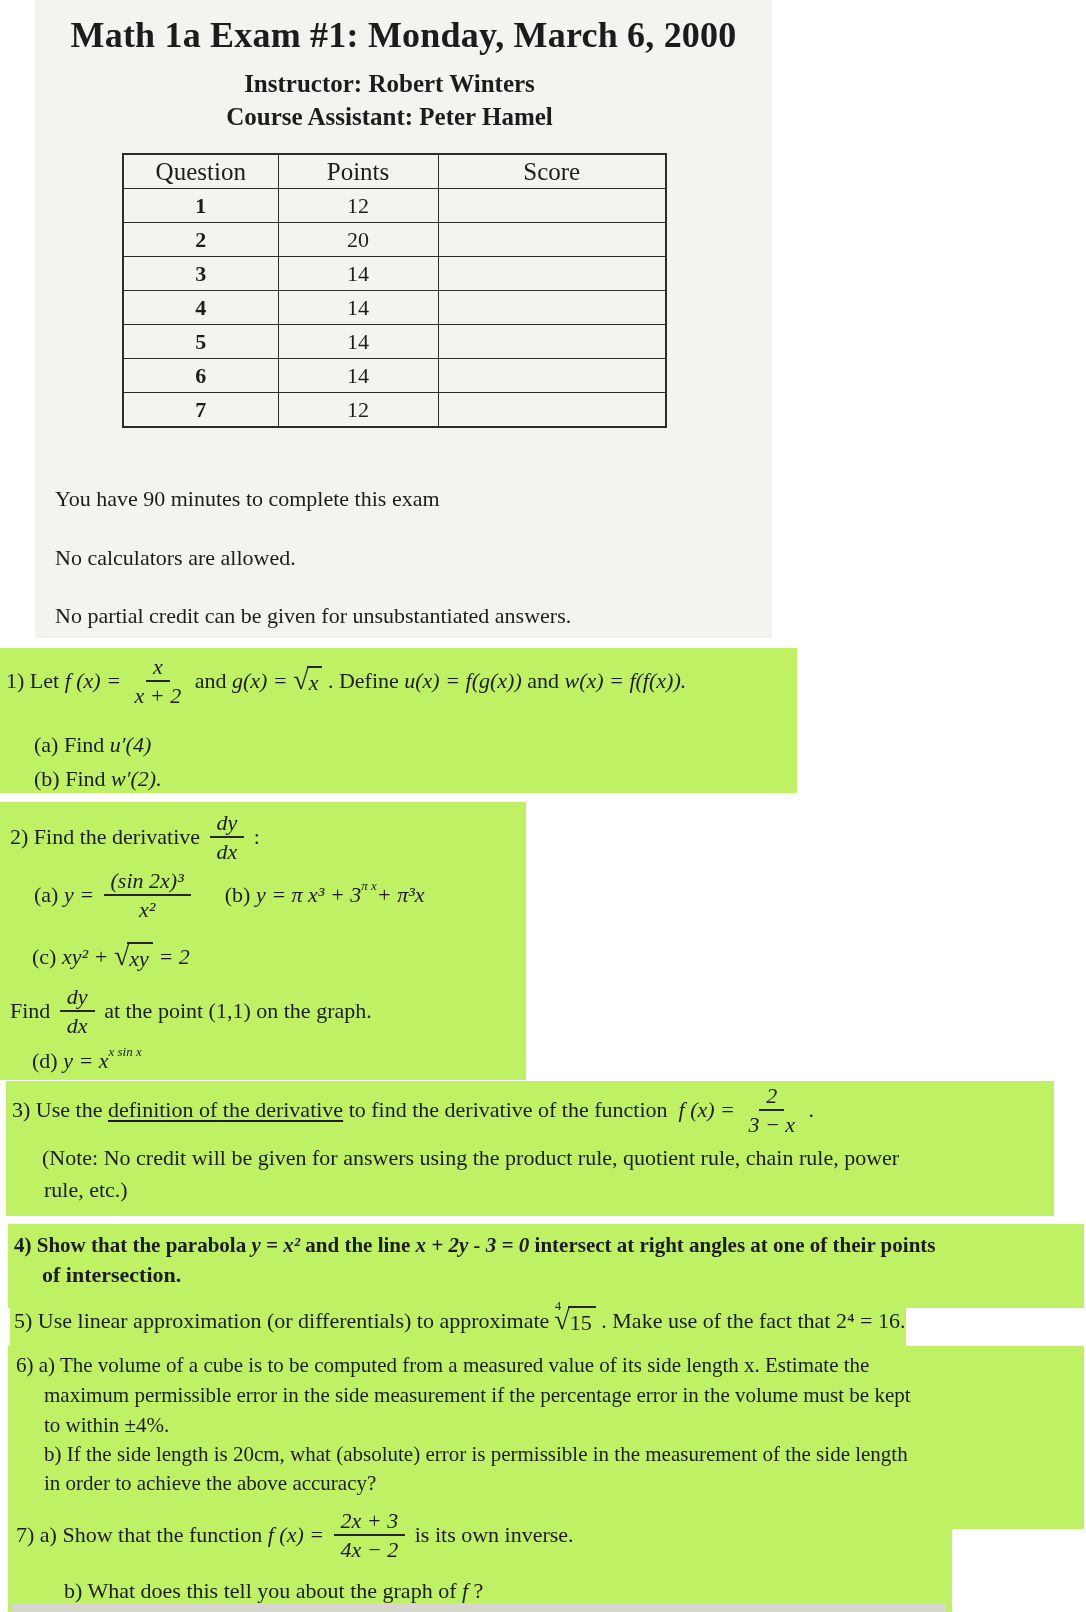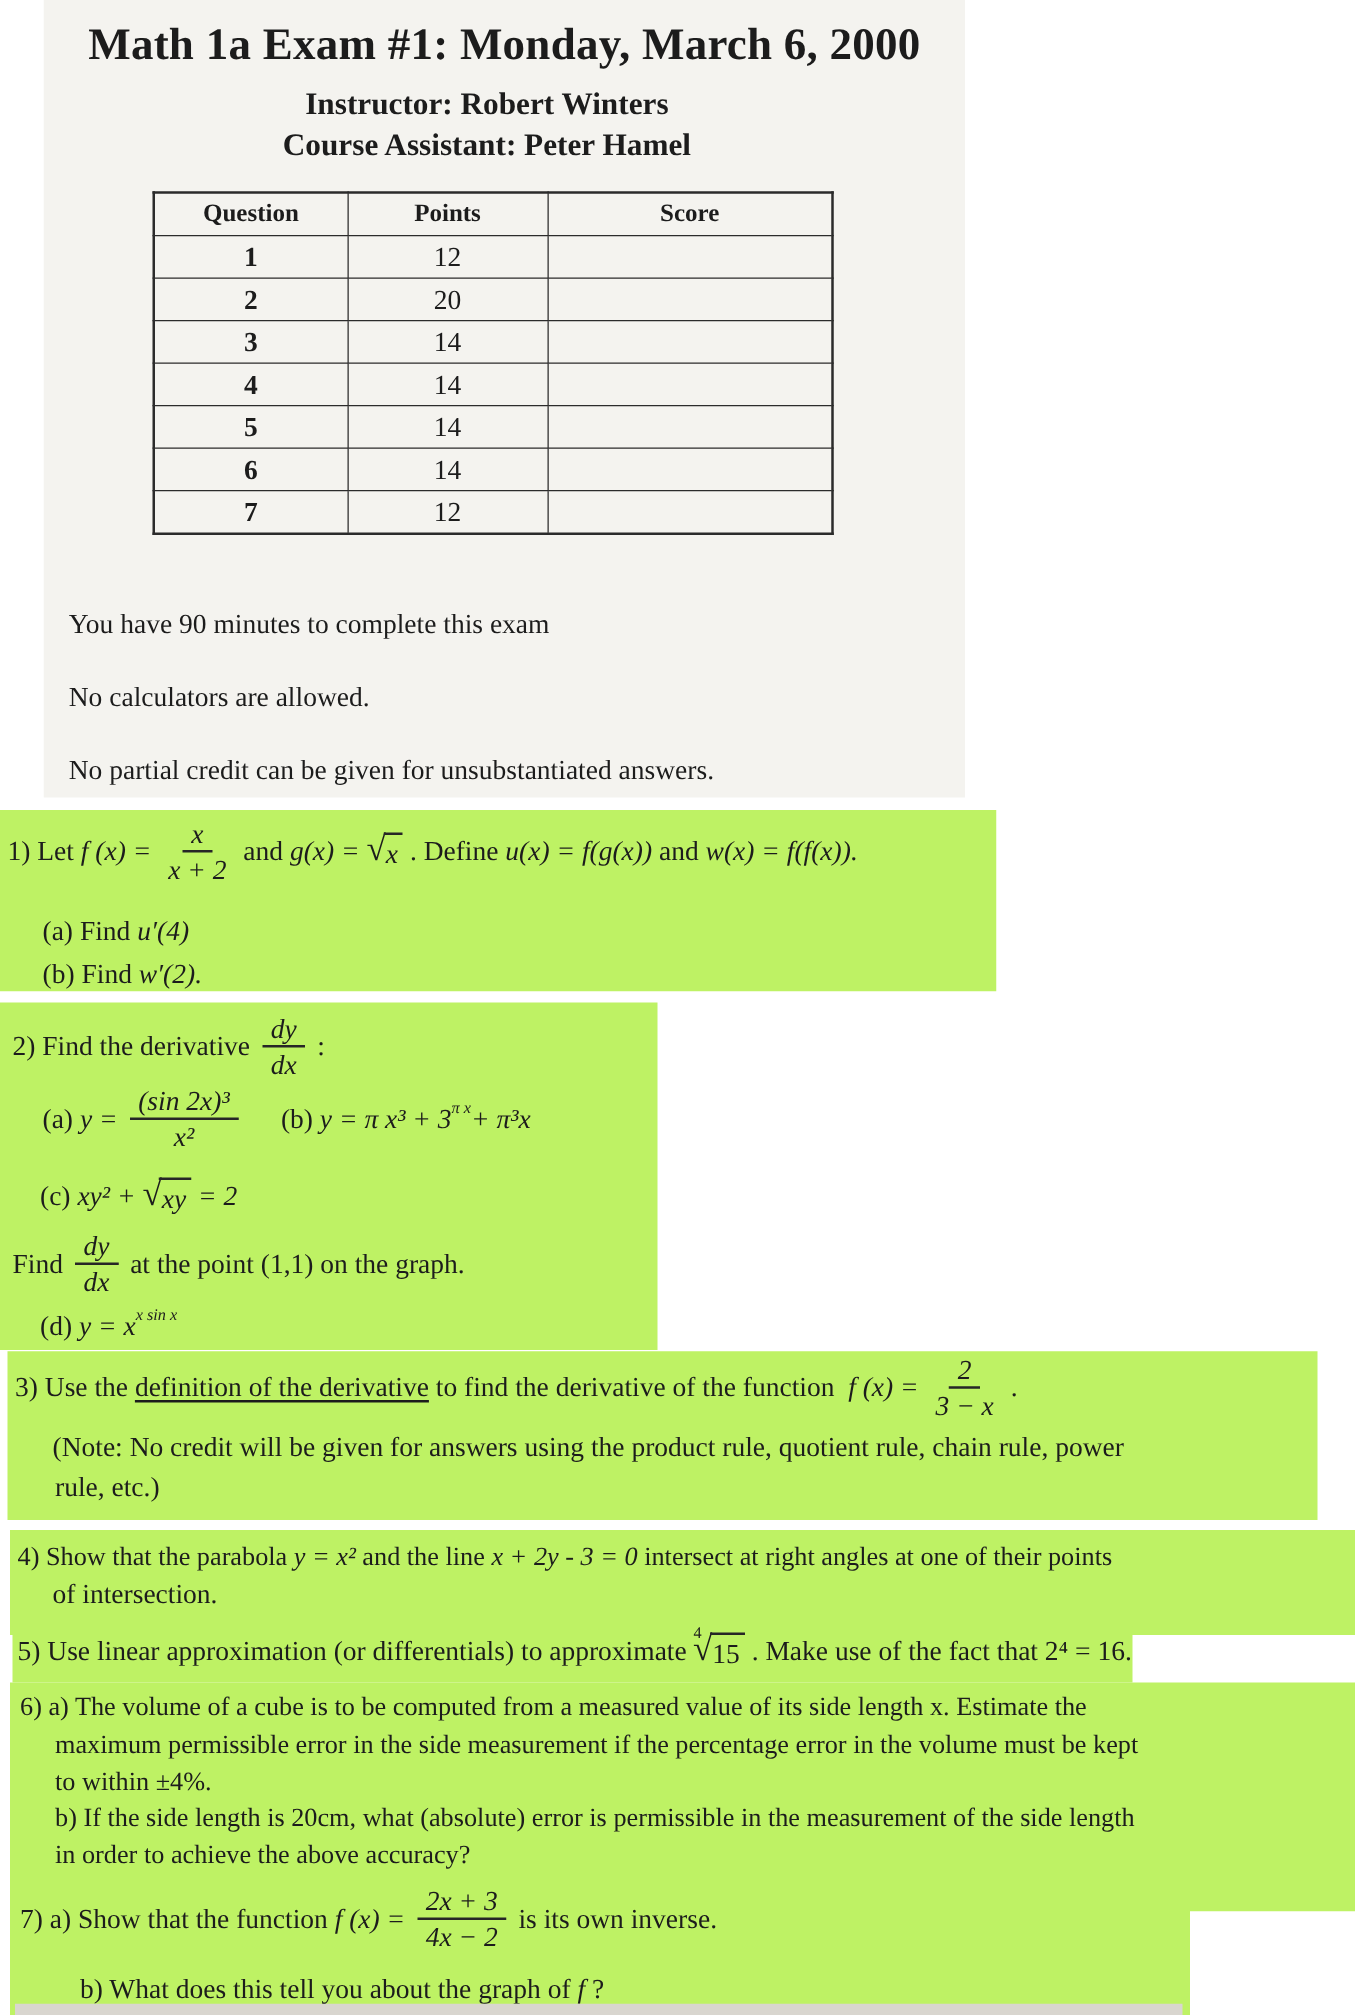--- a/index.html
+++ b/index.html
@@ -6,40 +6,40 @@
   body{
     width:1086px;height:1612px;position:relative;overflow:hidden;
     background:#ffffff;color:#1c1c1c;
     font-family:"Liberation Serif","DejaVu Serif",serif;
   }
   .strip{position:absolute;background:#bef264;}
   #strip-header{left:35px;top:0;width:737px;height:638px;background:#f4f3ef;}
   #strip-p1{left:0;top:648px;width:797px;height:145px;}
   #strip-p2{left:0;top:802px;width:526px;height:278px;}
   #strip-p3{left:6px;top:1081px;width:1048px;height:135px;}
-  #strip-p4{left:8px;top:1224px;width:1076px;height:84px;}
+  #strip-p4{left:8px;top:1224px;width:1076px;height:84px;font-weight:bold;}
   #strip-p5{left:10px;top:1301px;width:896px;height:45px;}
   #strip-p6{left:8px;top:1346px;width:1076px;height:183px;}
   #strip-p7{left:8px;top:1504px;width:944px;height:108px;}
 
   .abs{position:absolute;}
   .tline{position:absolute;font-size:22px;line-height:26px;white-space:pre-wrap;}
   .tline.long{font-size:21px;}
   .center{width:100%;text-align:center;}
 
   .title{font-size:36px;font-weight:700;letter-spacing:0.2px;}
   .subhead{font-size:25px;font-weight:700;}
 
   
   table.score{border-collapse:collapse;border:2px solid #2b2b2b;background:transparent;}
   table.score td,table.score th{
     border:1px solid #2b2b2b;height:33px;padding:0;text-align:center;
     font-size:22px;vertical-align:middle;
   }
-  table.score th{font-size:20px;font-weight:700;}
+  table.score th{font-size:25px;font-weight:400;}
   table.score td.qcol{font-weight:700;}
 
   
   .mrow{position:absolute;display:flex;align-items:center;font-size:22px;white-space:pre;}
   .it{font-style:italic;}
   .ul{text-decoration:underline;text-underline-offset:3px;}
   .frac{display:inline-flex;flex-direction:column;align-items:center;
         font-style:italic;line-height:25px;margin:0 4px;text-align:center;}
   .frac .fnum{border-bottom:2px solid #262626;padding:0 7px 1px 7px;}
   .frac .fden{padding:1px 4px 0 4px;}

